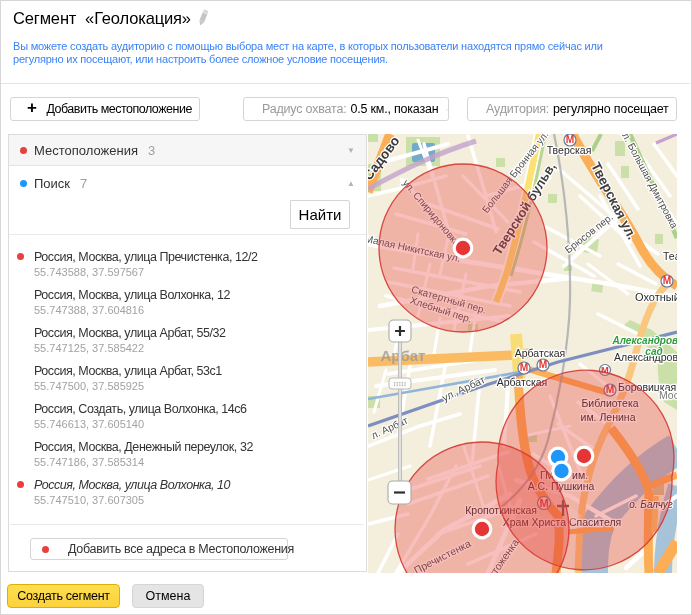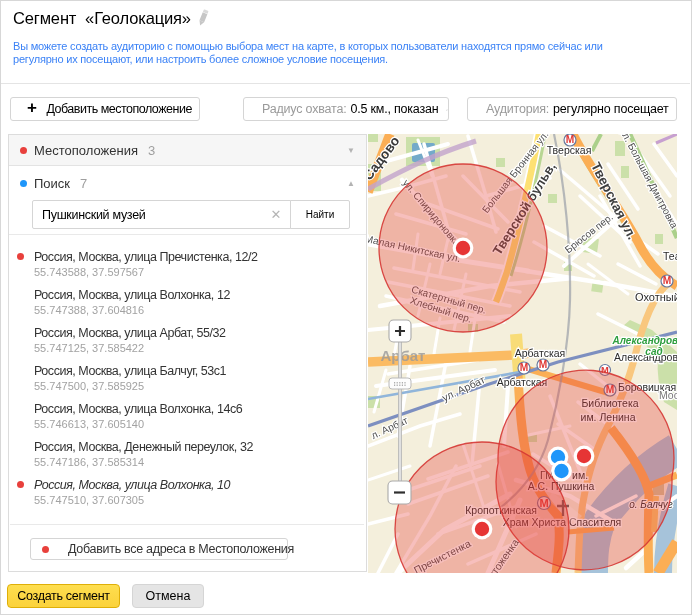--- a/index.html
+++ b/index.html
@@ -23,21 +23,21 @@
   
   .panel{left:8px;top:134px;width:359px;height:438px;border:1px solid #dcdcdc;box-sizing:border-box;background:#fff;}
   .prow1{position:absolute;left:0;top:0;width:100%;height:31px;background:#f6f6f6;border-bottom:1px solid #e3e3e3;box-sizing:border-box;}
   .prow2{position:absolute;left:0;top:31px;width:100%;height:69px;background:#fff;border-bottom:1px solid #e9e9e9;box-sizing:border-box;}
   .dot{position:absolute;width:7px;height:7px;border-radius:50%;}
   .rowtxt{position:absolute;left:25px;top:8px;font-size:13px;color:#333;}
   .cnt{color:#9f9f9f;margin-left:10px;}
   .tri{position:absolute;right:11px;font-size:8px;color:#b3b3b3;}
   .sinput{position:absolute;left:23px;top:34px;width:259px;height:29px;border:1px solid #d5d5d5;box-sizing:border-box;font-size:12.5px;letter-spacing:-0.3px;color:#000;display:flex;align-items:center;padding-left:9px;background:#fff;border-radius:2px 0 0 2px;}
   .sx{position:absolute;right:9px;color:#b5b5b5;font-size:13px;}
-  .sbtn{position:absolute;left:281px;top:34px;width:60px;height:29px;border:1px solid #d5d5d5;box-sizing:border-box;font-size:10px;color:#000;display:flex;align-items:center;justify-content:center;background:#fff;border-radius:0 2px 2px 0;}
+  .sbtn{position:absolute;left:281px;top:34px;width:60px;height:29px;border:1px solid #d5d5d5;box-sizing:border-box;font-size:15px;color:#000;display:flex;align-items:center;justify-content:center;background:#fff;border-radius:0 2px 2px 0;}
   .addr{position:absolute;left:25px;font-size:12.5px;letter-spacing:-0.45px;color:#333;white-space:nowrap;}
   .coord{position:absolute;left:25px;font-size:11px;color:#a2a2a2;white-space:nowrap;text-align:center;}
   .adot{position:absolute;left:8px;width:7px;height:7px;border-radius:50%;background:#e8403c;}
   .sep-bot{position:absolute;left:1px;top:389px;width:354px;border-top:1px solid #e9e9e9;}
   #btn-all{position:absolute;left:21px;top:403px;width:258px;height:22px;border:1px solid #d5d5d5;border-radius:3px;background:#fff;font-size:12.5px;letter-spacing:-0.3px;white-space:nowrap;color:#333;display:flex;align-items:center;box-sizing:border-box;padding-left:37px;}
   #btn-all .bdot{position:absolute;left:11px;top:7px;width:7px;height:7px;border-radius:50%;background:#e8403c;}
   
   #btn-create{position:absolute;left:7px;top:584px;width:113px;height:24px;border:1px solid #dfaf08;border-radius:4px;background:linear-gradient(#fede4f,#fbd23b);font-size:12.5px;letter-spacing:-0.3px;color:#000;display:flex;align-items:center;justify-content:center;box-sizing:border-box;}
   #btn-cancel{position:absolute;left:132px;top:584px;width:72px;height:24px;border:1px solid #d5d5d5;border-radius:4px;background:#e5e5e5;font-size:12.5px;color:#000;display:flex;align-items:center;justify-content:center;box-sizing:border-box;}
   .map{left:368px;top:134px;width:309px;height:439px;overflow:hidden;}
@@ -79,36 +79,32 @@
   <div class="panel abs">
     <div class="prow1">
       <span class="dot" style="left:11px;top:12px;background:#e8403c;"></span>
       <span class="rowtxt">Местоположения<span class="cnt">3</span></span>
       <span class="tri" style="top:11px;">▼</span>
     </div>
     <div class="prow2">
       <span class="dot" style="left:11px;top:14px;background:#1e96fa;"></span>
       <span class="rowtxt" style="top:10px;">Поиск<span class="cnt">7</span></span>
       <span class="tri" style="top:13px;">▲</span>
-      <div class="sinput">
-          <span>Пушкинский музей</span>
-          <span class="sx">✕</span>
-        </div>
       <div class="sbtn">Найти</div>
     </div>
     <span class="adot" style="top:118px;"></span>
 <div class="addr" style="top:115px;">Россия, Москва, улица Пречистенка, 12/2</div>
 <div class="coord" style="top:131px;">55.743588, 37.597567</div>
 <div class="addr" style="top:153px;">Россия, Москва, улица Волхонка, 12</div>
 <div class="coord" style="top:169px;">55.747388, 37.604816</div>
 <div class="addr" style="top:191px;">Россия, Москва, улица Арбат, 55/32</div>
 <div class="coord" style="top:207px;">55.747125, 37.585422</div>
-<div class="addr" style="top:229px;">Россия, Москва, улица Балчуг, 53с1</div>
+<div class="addr" style="top:229px;">Россия, Москва, улица Арбат, 53с1</div>
 <div class="coord" style="top:245px;">55.747500, 37.585925</div>
-<div class="addr" style="top:267px;">Россия, Москва, улица Волхонка, 14с6</div>
+<div class="addr" style="top:267px;">Россия, Создать, улица Волхонка, 14с6</div>
 <div class="coord" style="top:283px;">55.746613, 37.605140</div>
 <div class="addr" style="top:305px;">Россия, Москва, Денежный переулок, 32</div>
 <div class="coord" style="top:321px;">55.747186, 37.585314</div>
 <span class="adot" style="top:346px;"></span>
 <div class="addr" style="top:343px;font-style:italic;">Россия, Москва, улица Волхонка, 10</div>
 <div class="coord" style="top:359px;">55.747510, 37.607305</div>
     <div class="sep-bot"></div>
     <div id="btn-all"><span class="bdot"></span>Добавить все адреса в Местоположения</div>
   </div>
 

